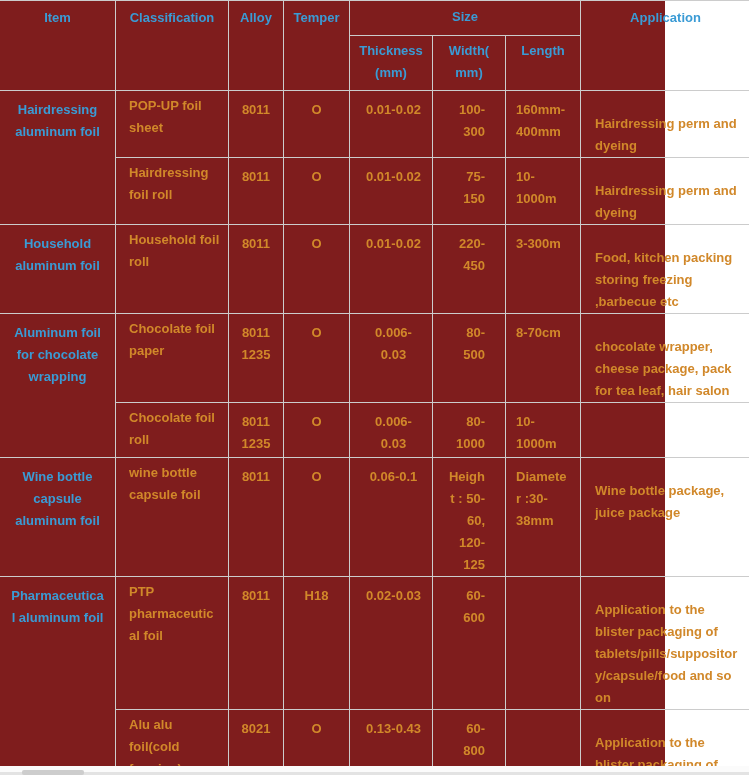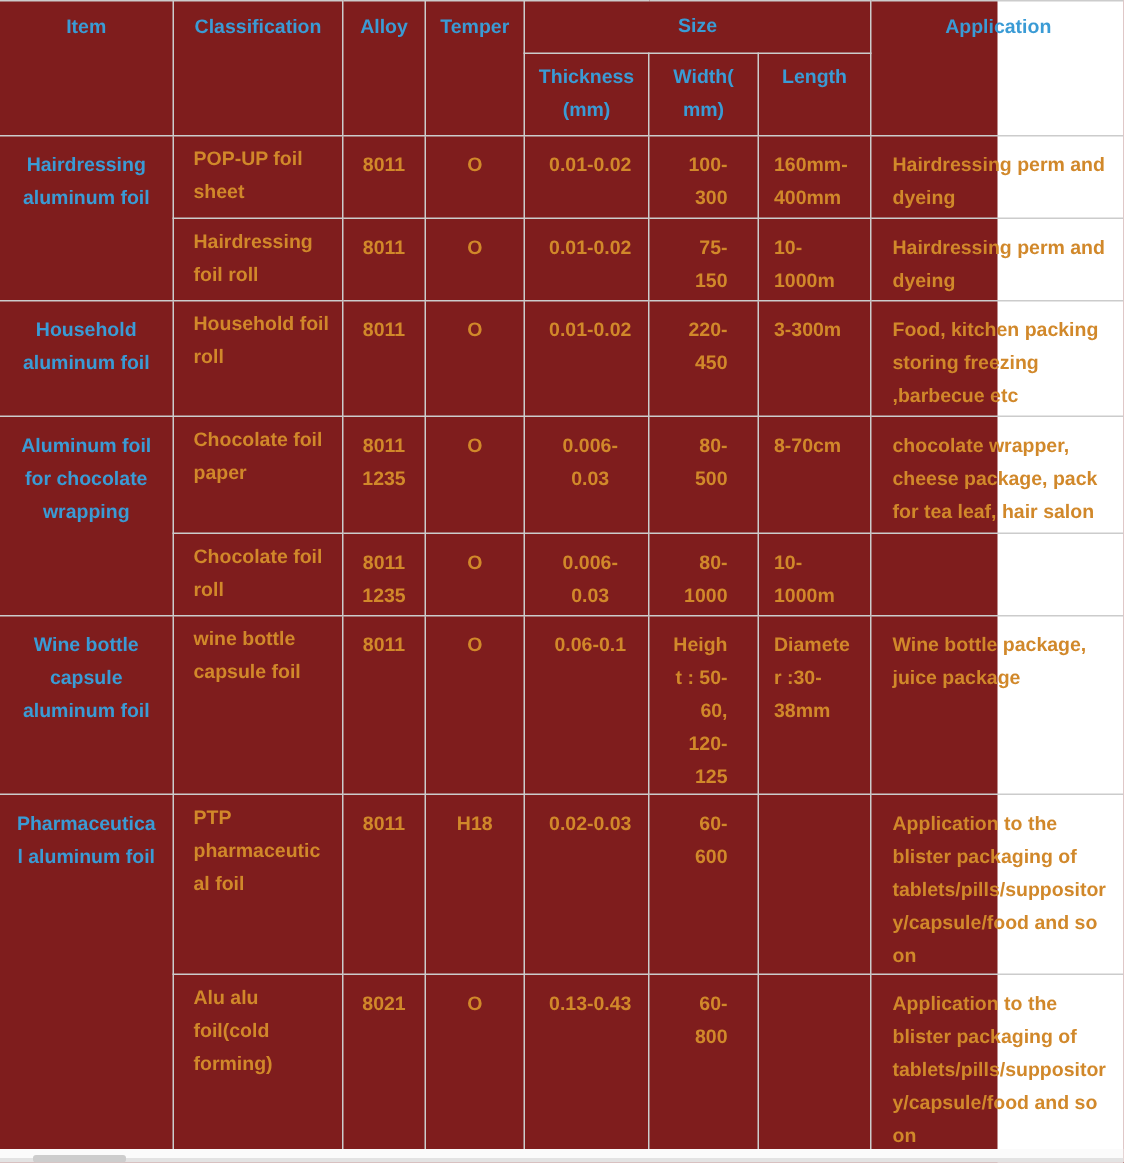--- a/index.html
+++ b/index.html
@@ -41,21 +41,21 @@
   th.h-size   { text-align: center; padding: 5px 4px 0 4px; }
   th.h-sub    { text-align: center; padding: 4px 4px 0 4px; }
   
   td.c-item   { color: #3a9bd5; text-align: center; padding: 8px 10px 0 10px; }
   td.c-class  { color: #d1882a; text-align: left;   padding: 4px 8px 0 13px; }
   td.c-alloy  { color: #d1882a; text-align: center; padding: 8px 6px 0 6px; }
   td.c-temper { color: #d1882a; text-align: center; padding: 8px 4px 0 4px; }
   td.c-thick  { color: #d1882a; text-align: center;   padding: 8px 8px 0 13px; }
   td.c-width  { color: #d1882a; text-align: right; padding: 8px 20px 0 14px; }
   td.c-len    { color: #d1882a; text-align: left; padding: 8px 10px 0 10px; }
-  td.c-app    { color: #d1882a; text-align: left;   padding: 8px 8px 0 14px; }
+  td.c-app    { color: #d1882a; text-align: left;   padding: 22px 8px 0 14px; }
   
   tr.hr1 { height: 35px; }
   tr.hr2 { height: 55px; }
   tr.r1  { height: 55px; }
   tr.r2  { height: 55px; }
   tr.r3  { height: 77px; }
   tr.r4  { height: 78px; margin-left: 15px; }
   tr.r5  { height: 55px; }
   tr.r6  { height: 118px; }
   tr.r7  { height: 120px; }

